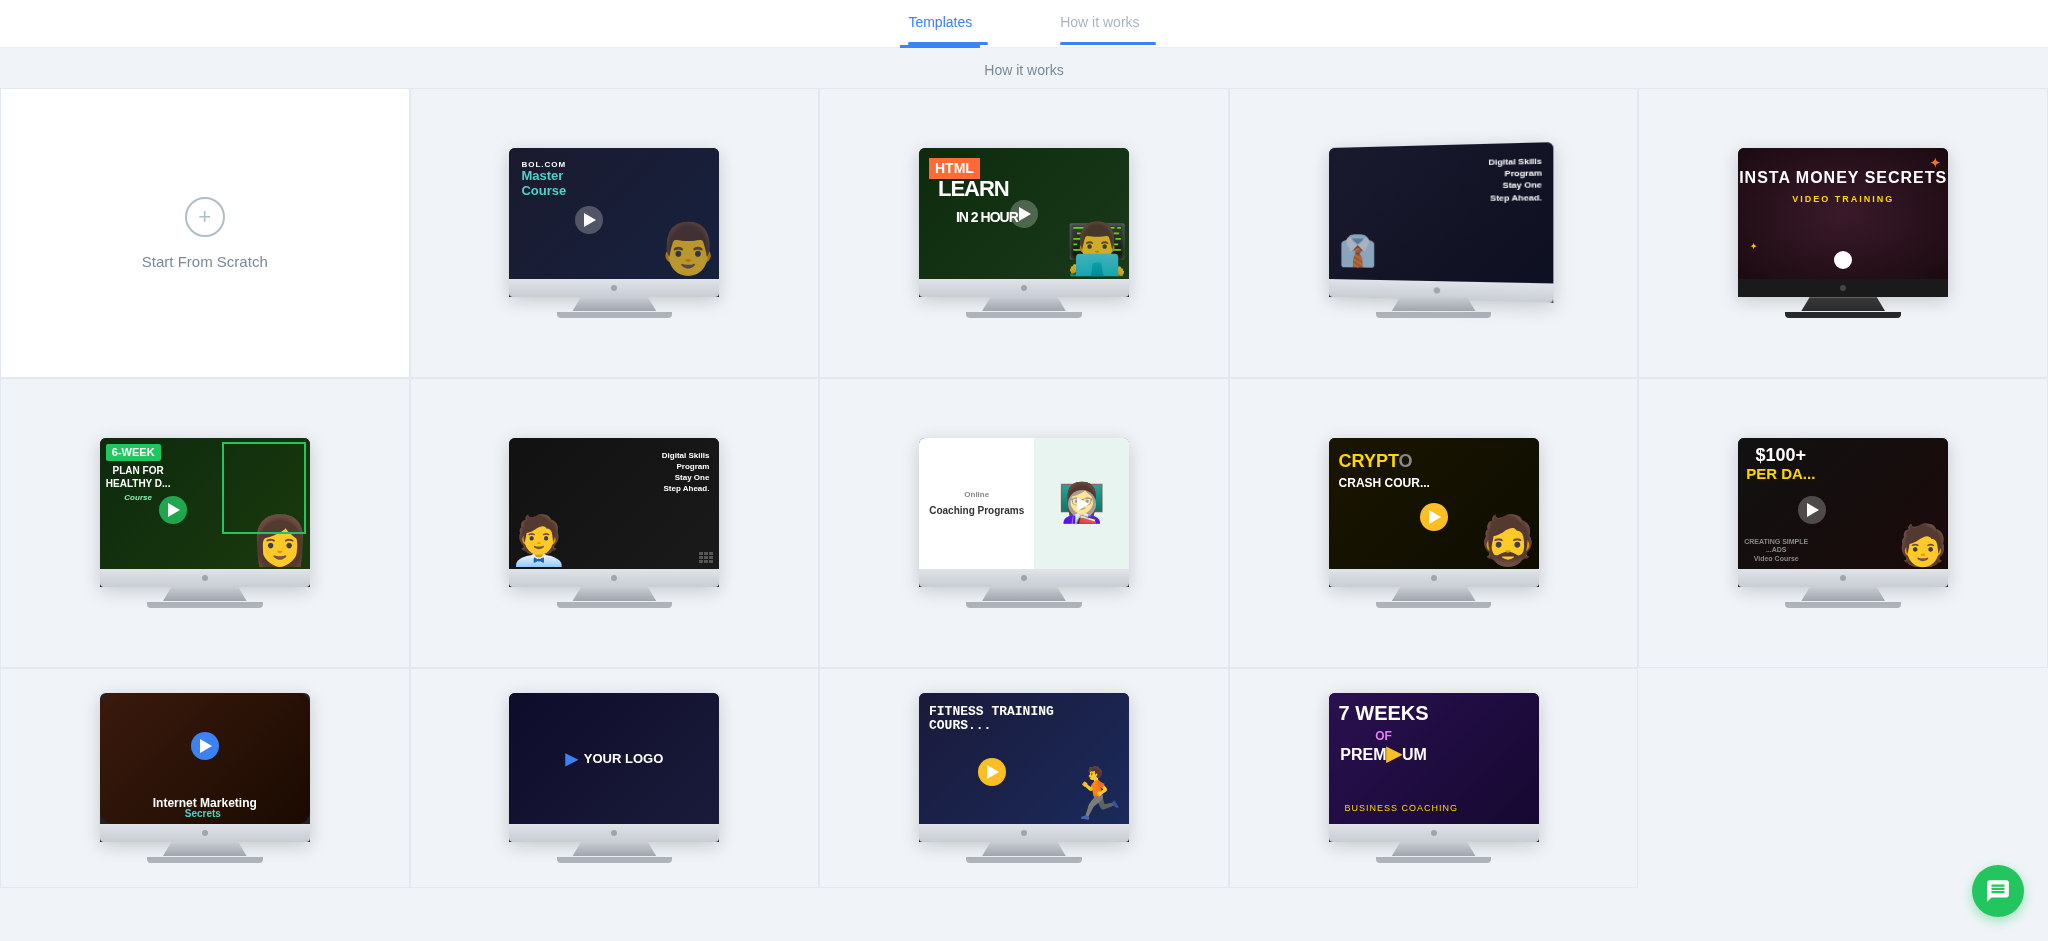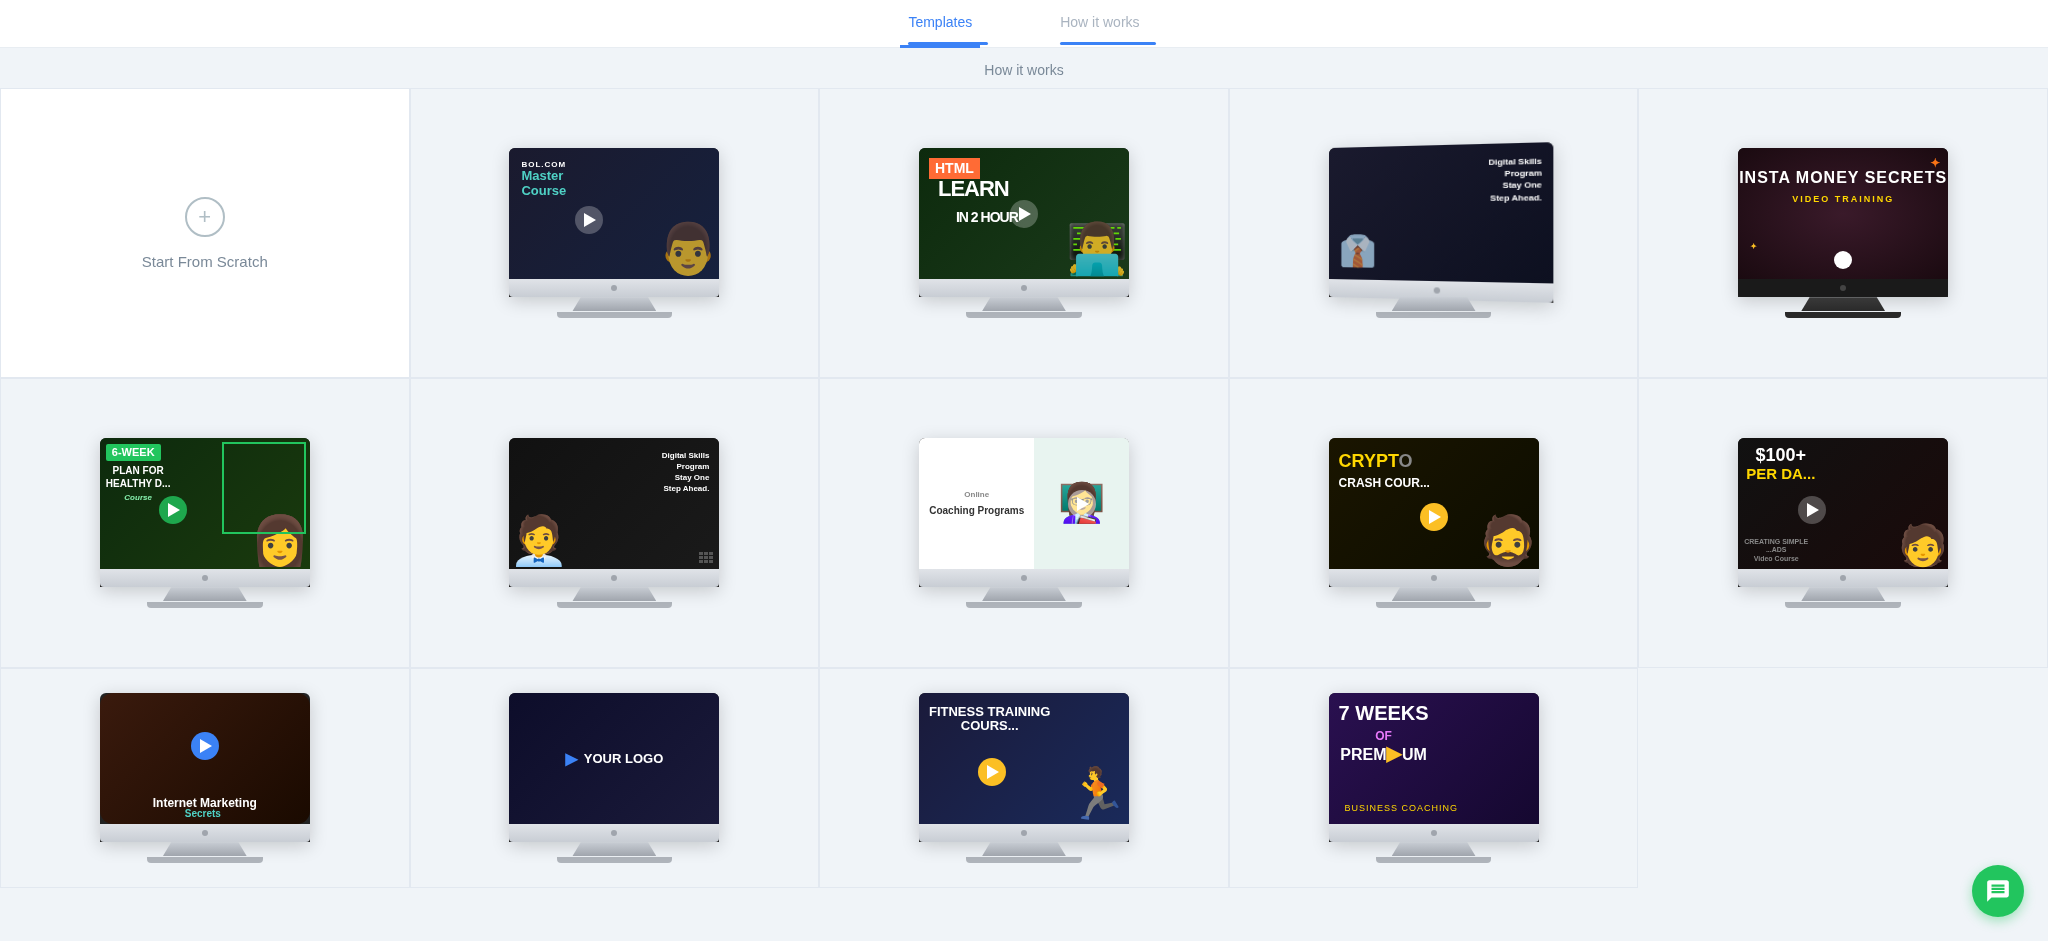--- a/index.html
+++ b/index.html
@@ -436,21 +436,22 @@
       color: white;
       display: flex;
       align-items: center;
       gap: 6px;
     }
 
     .fitness-text {
       position: absolute;
       top: 12px;
       left: 10px;
-      text-align: center;
+      text-align: left;
+      font-family: Liberation Mono, monospace;
     }
     .fitness-title {
       font-size: 13px;
       font-weight: 900;
       color: white;
       line-height: 1.1;
     }
 
     .weeks-title {
       position: absolute;

